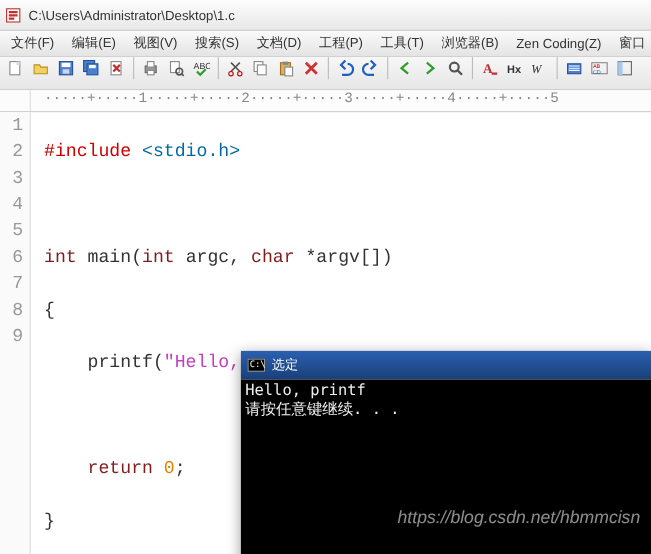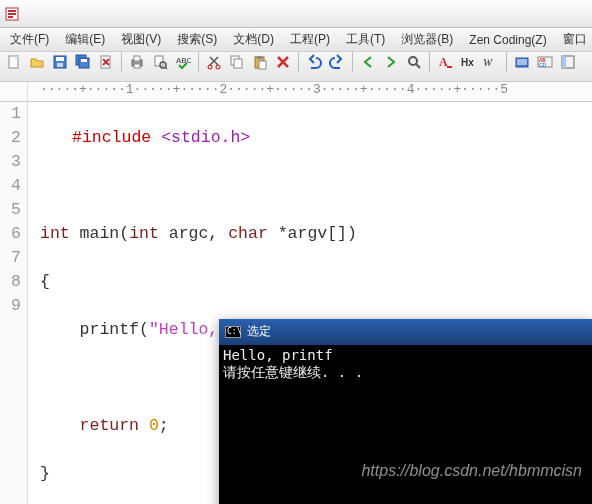--- a/index.html
+++ b/index.html
@@ -16,43 +16,44 @@
 .toolbar .tb { width:20px; height:20px; display:flex; align-items:center; justify-content:center; }
 .toolbar .sep { width:1px; height:20px; background:#bbb; margin:0 2px; }
 
 .ruler { height:20px; border-bottom:1px solid #ccc; font-family:"Consolas","Courier New",monospace; font-size:13px; color:#888; background:#fcfcfc; display:flex; }
 .ruler .gut { width:28px; border-right:1px solid #ddd; }
 .ruler .txt { padding-left:12px; white-space:pre; }
 
 .editor { display:flex; font-family:"Consolas","Courier New",monospace; font-size:16.5px; line-height:24px; position:relative; height:calc(504px - 28px - 24px - 30px - 20px); }
 .gutter { width:28px; text-align:right; padding-right:6px; color:#999; border-right:1px solid #ddd; background:#fafafa; }
 .code { flex:1; padding-left:12px; white-space:pre; color:#333; position:relative; }
-.kw-pre { color:#c00;margin-left:32px; }
+.kw-pre { color:#c00; }
 .kw   { color:#7f1d1d; }
 .str  { color:#c040c0; }
 .num  { color:#e08000; }
-.sep-a{ color:#a21caf; }
+.sep-a{ color:#0369a1; }
 
 .console { position:absolute; left:219px; top:217px; width:373px; height:287px; box-shadow:0 3px 12px rgba(0,0,0,.4); }
 .console-titlebar { height:26px; background:linear-gradient(to bottom,#2a60b0,#1a3f78); color:#fff; font-size:12px; display:flex; align-items:center; padding:0 6px; }
 .console-titlebar .ci { width:16px; height:12px; background:#000; border:1px solid #999; color:#fff; font-size:8px; line-height:10px; text-align:left; padding-left:1px; margin-right:6px; font-family:monospace; }
 .console-body { height:calc(100% - 26px); background:#000; color:#eee; font-family:"SimSun","NSimSun","Consolas",monospace; font-size:14px; line-height:17px; padding:2px 4px; white-space:pre; }
 
 .watermark { position:absolute; right:10px; bottom:24px; color:rgba(255,255,255,.55); font-size:16px; font-style:italic; pointer-events:none; }
 </style>
 </head>
 <body>
 
 <div class="titlebar">
   <span class="app-icon">
     <svg viewBox="0 0 16 16">
         <rect x="2" y="2" width="12" height="12" fill="#fff" stroke="#c03030"></rect>
         <path d="M4 4h8v2H4z M4 7h8v2H4z M4 10h5v2H4z" fill="#c03030"></path>
       </svg>
   </span>
+  <span class="path">C:\Users\Administrator\Desktop\1.c</span>
 </div>
 
 <div class="menubar">
   <span>文件(F)</span>
   <span>编辑(E)</span>
   <span>视图(V)</span>
   <span>搜索(S)</span>
   <span>文档(D)</span>
   <span>工程(P)</span>
   <span>工具(T)</span>

